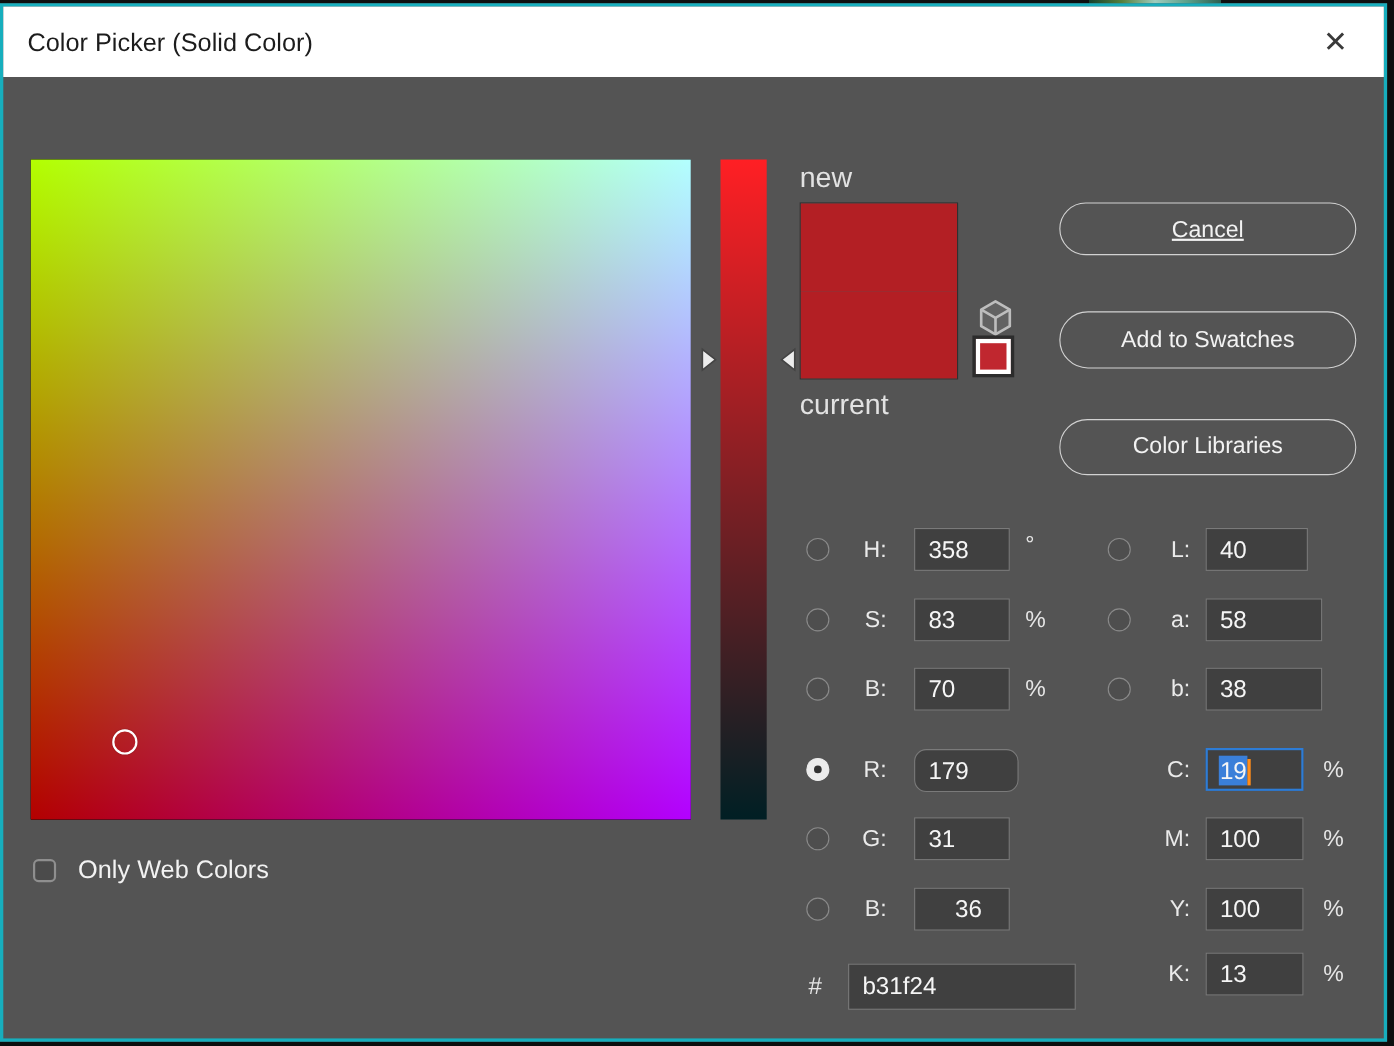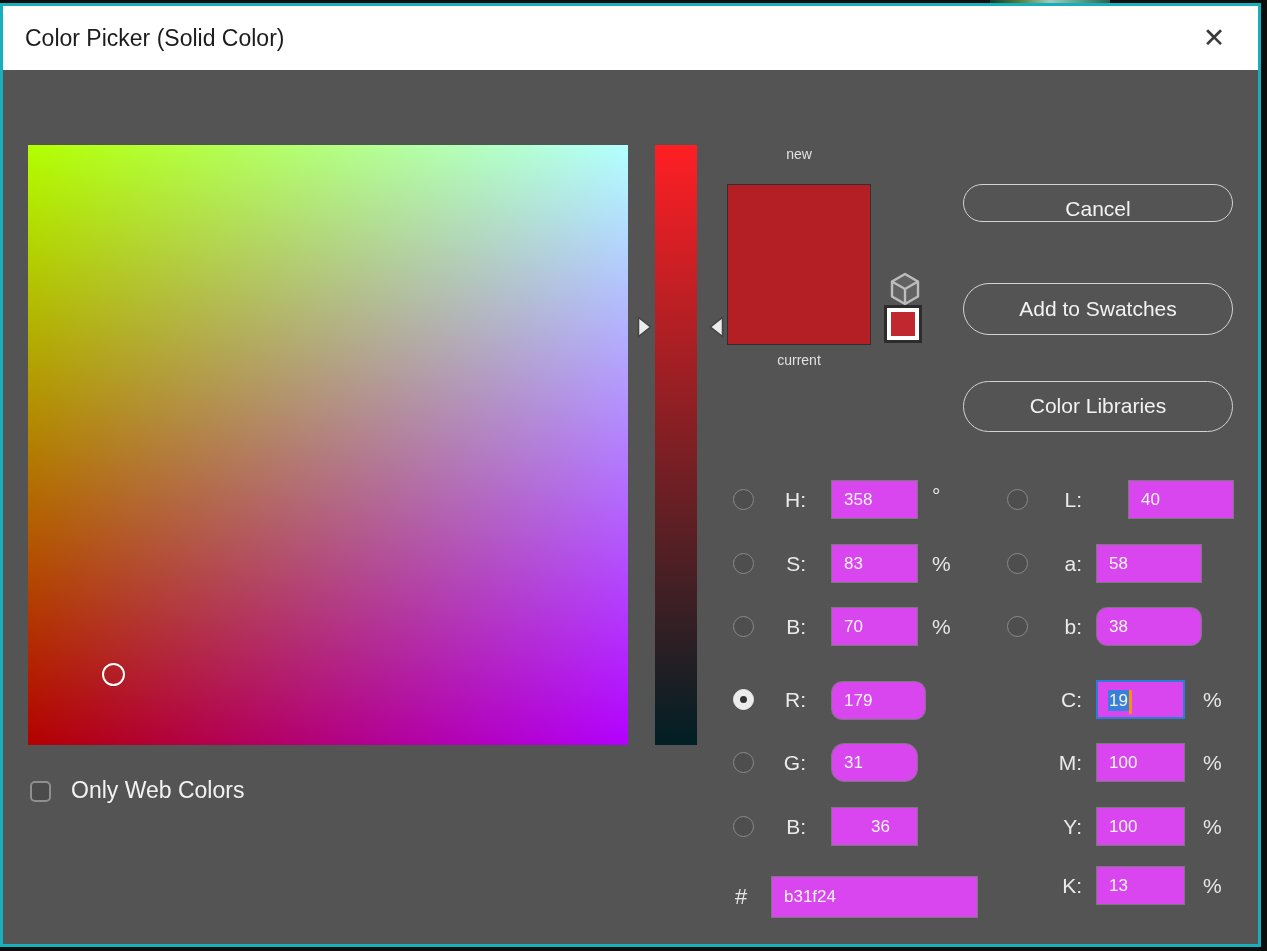--- a/index.html
+++ b/index.html
@@ -27,47 +27,47 @@
            box-shadow:0 0 1px rgba(0,0,0,.55); }
 
   
   .slider { position:absolute; left:652px; top:139px; width:42px; height:600px;
             background:linear-gradient(to bottom, #ff1f24, #001f24); }
   .slider-arrow { position:absolute; width:15px; height:22px; }
   .arrow-left  { left:634px; top:310px; }
   .arrow-right { left:706px; top:310px; }
 
   
-  .swatch-label { position:absolute; left:724px; width:144px; text-align:center;
-                  color:#e2e2e2; font-size:14px; }
+  .swatch-label { position:absolute; left:724px; width:144px; 
+                  color:#e2e2e2; font-size:26px; }
   .swatch { position:absolute; left:724px; top:178px; width:144px; height:161px;
             border:1px solid #303030; box-sizing:border-box; }
   .swatch-half { position:absolute; left:0; width:100%; height:50%; }
   .cube-icon { position:absolute; left:886px; top:266px; }
   .web-swatch { position:absolute; left:884px; top:302px; width:24px; height:24px;
                 background:#c0272f; border:4px solid #ffffff; outline:3px solid #2c2c2c; }
 
   
   .btn { position:absolute; left:960px; width:270px; border:1.5px solid #d2d2d2; border-radius:27px;
          background:transparent; color:#f2f2f2; font-size:21px; text-align:center; cursor:pointer;
          box-sizing:border-box; font-family:"Liberation Sans", sans-serif; }
   .btn-ok        { top:96px;  height:52px; line-height:49px; }
-  .btn-cancel    { top:178px; height:38px; line-height:48px; }
+  .btn-cancel    { top:178px; height:48px; line-height:48px;text-decoration:underline; }
   .btn-add       { top:277px; height:52px; line-height:49px; }
   .btn-libraries { top:375px; height:51px; line-height:48px; }
 
   
   .radio { position:absolute; width:21px; height:21px; border-radius:50%;
            background:#4e4e4e; border:1px solid #8a8a8a; box-sizing:border-box; }
   .radio.selected { background:#ececec; border:1px solid #ececec; }
   .radio.selected .dot { position:absolute; left:6px; top:6px; width:7px; height:7px;
            border-radius:50%; background:#333333; }
   .flabel { position:absolute; color:#eaeaea; font-size:21px; text-align:right; line-height:39px; }
-  .finput { position:absolute; height:39px; background:#d946ef; border:1px solid #7a7a7a;
-            box-sizing:border-box; color:#f5f5f5; font-size:17px; line-height:37px;
+  .finput { position:absolute; height:39px; background:#404040; border:1px solid #7a7a7a;
+            box-sizing:border-box; color:#f5f5f5; font-size:22px; line-height:37px;
             padding-left:12px; cursor:text; }
   .funit { position:absolute; color:#e6e6e6; font-size:21px; line-height:39px; }
   .finput.focused { border:2px solid #2d7cd6; padding-left:10px; }
   .selection { background:#3a7fd9; padding:1px 1px; }
   .caret { display:inline-block; width:3px; height:24px; background:#ff8c1a;
            vertical-align:middle; margin-left:0px; }
 
   
   .checkbox { position:absolute; left:27px; top:775px; width:21px; height:21px; border-radius:5px;
               background:#4b4b4b; border:2px solid #8f8f8f; box-sizing:border-box; cursor:pointer; }
@@ -137,40 +137,40 @@
     <div class="funit" style="left:929px; top:601px;">%</div>
 
     <div class="radio selected" style="left:730px; top:683px;">
         <span class="dot"></span>
       </div>
     <div class="flabel" style="left:757px; top:674px; width:46px;">R:</div>
     <div class="finput" style="left:828px; top:675px; width:95px;border-radius:11px;">179</div>
 
     <div class="radio" style="left:730px; top:746px;"></div>
     <div class="flabel" style="left:757px; top:737px; width:46px;">G:</div>
-    <div class="finput" style="left:828px; top:737px; width:87px;border-radius:13px;">31</div>
+    <div class="finput" style="left:828px; top:737px; width:87px;">31</div>
 
     <div class="radio" style="left:730px; top:810px;"></div>
     <div class="flabel" style="left:757px; top:801px; width:46px;">B:</div>
     <div class="finput" style="left:828px; top:801px; width:87px;text-align:center;">36</div>
 
     <div class="hex-label">#</div>
     <div class="finput hex-input">b31f24</div>
 
     <div class="radio" style="left:1004px; top:483px;"></div>
     <div class="flabel" style="left:1027px; top:474px; width:52px;">L:</div>
-    <div class="finput" style="left:1125px; top:474px; width:106px;">40</div>
+    <div class="finput" style="left:1093px; top:474px; width:93px;">40</div>
 
     <div class="radio" style="left:1004px; top:547px;"></div>
     <div class="flabel" style="left:1027px; top:538px; width:52px;">a:</div>
     <div class="finput" style="left:1093px; top:538px; width:106px;">58</div>
 
     <div class="radio" style="left:1004px; top:610px;"></div>
     <div class="flabel" style="left:1027px; top:601px; width:52px;">b:</div>
-    <div class="finput" style="left:1093px; top:601px; width:106px;border-radius:11px;">38</div>
+    <div class="finput" style="left:1093px; top:601px; width:106px;">38</div>
 
     <div class="flabel" style="left:1027px; top:674px; width:52px;">C:</div>
     <div class="finput focused" style="left:1093px; top:674px; width:89px;"><span class="selection">19</span><span class="caret"></span></div>
     <div class="funit" style="left:1200px; top:674px;">%</div>
 
     <div class="flabel" style="left:1027px; top:737px; width:52px;">M:</div>
     <div class="finput" style="left:1093px; top:737px; width:89px;">100</div>
     <div class="funit" style="left:1200px; top:737px;">%</div>
 
     <div class="flabel" style="left:1027px; top:801px; width:52px;">Y:</div>

